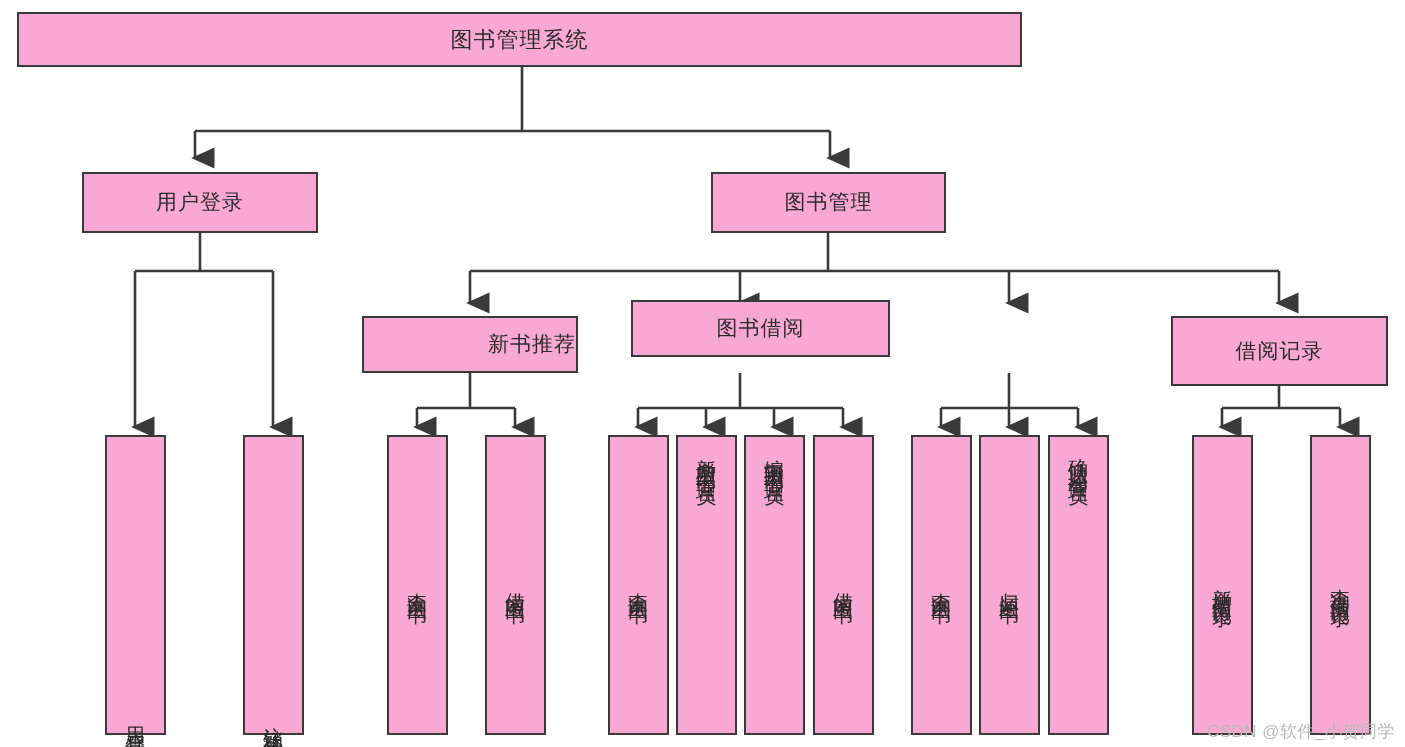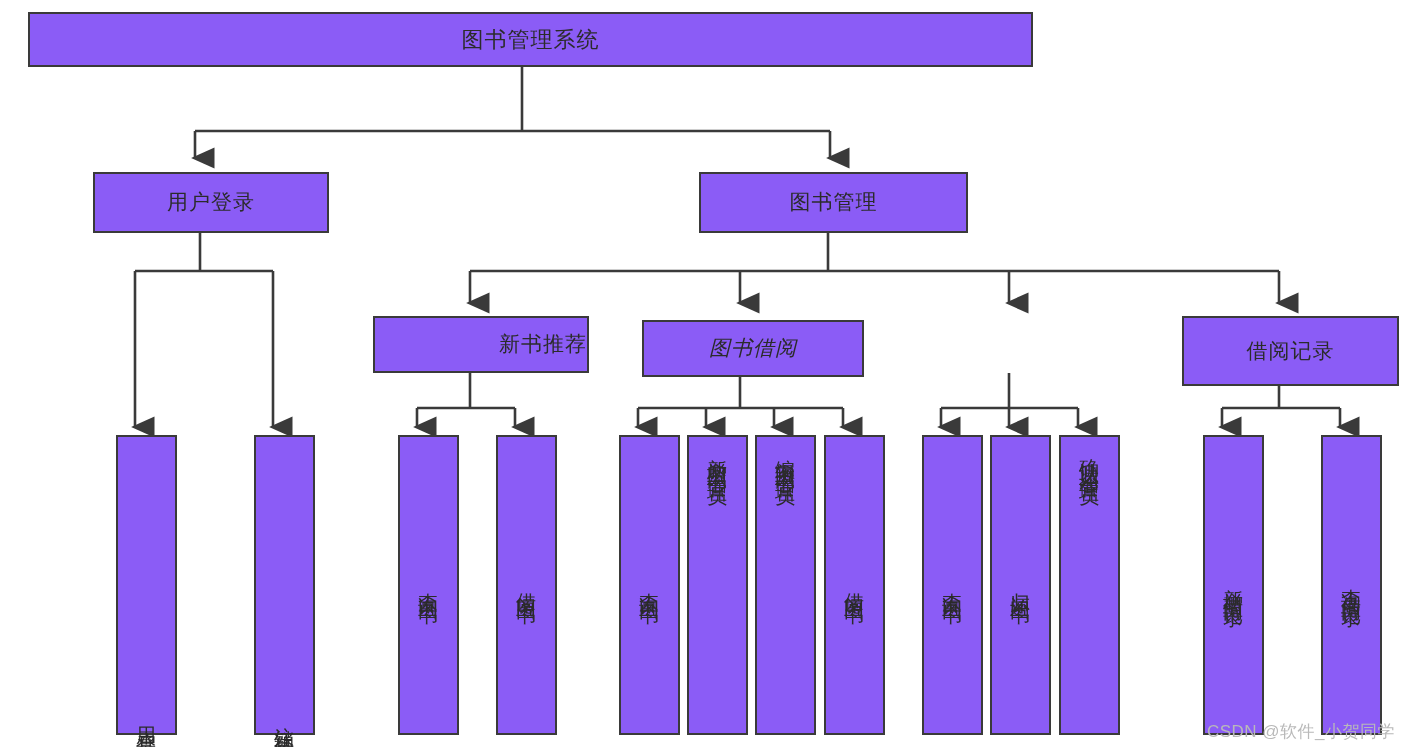--- a/index.html
+++ b/index.html
@@ -18,27 +18,26 @@
   svg#wires{
     position:absolute;
     left:0; top:0;
     width:1405px;
     height:747px;
     pointer-events:none;
   }
   .node{
     position:absolute;
     box-sizing:border-box;
-    background:#8b5cf6;
+    background:#f9a8d4;
     border:2px solid #3a3a3a;
     display:flex;
     align-items:center;
     justify-content:center;
     z-index:3;
-    margin-left:11px;
   }
   .node .lbl{
     font-size:21px;
     letter-spacing:1px;
     color:#2b2b2b;
     line-height:1.25;
     white-space:nowrap;
   }
   .node.root .lbl{font-size:22px;}
   
@@ -130,29 +129,29 @@
   </svg>
 
   <div class="node root" style="left:17px; top:12px; width:1005px; height:55px;">
     <span class="lbl">图书管理系统</span>
   </div>
 
   <div class="node" style="left:82px; top:172px; width:236px; height:61px;">
     <span class="lbl">用户登录</span>
   </div>
 
-  <div class="node" style="left:688px; top:172px; width:269px; height:61px;">
+  <div class="node" style="left:711px; top:172px; width:235px; height:61px;">
     <span class="lbl">图书管理</span>
   </div>
 
   <div class="node" style="left:362px; top:316px; width:216px; height:57px;justify-content:flex-end;">
     <span class="lbl">新书推荐</span>
   </div>
 
-  <div class="node" style="left:631px; top:320px; width:222px; height:57px;font-style:italic;">
+  <div class="node" style="left:631px; top:300px; width:259px; height:57px;">
     <span class="lbl">图书借阅</span>
   </div>
 
 
   <div class="node" style="left:1171px; top:316px; width:217px; height:70px;">
     <span class="lbl">借阅记录</span>
   </div>
 
   <div class="node vert bottomed" style="left:105px; top:435px; width:61px; height:300px;">
     <span class="lbl">用户登录</span>

